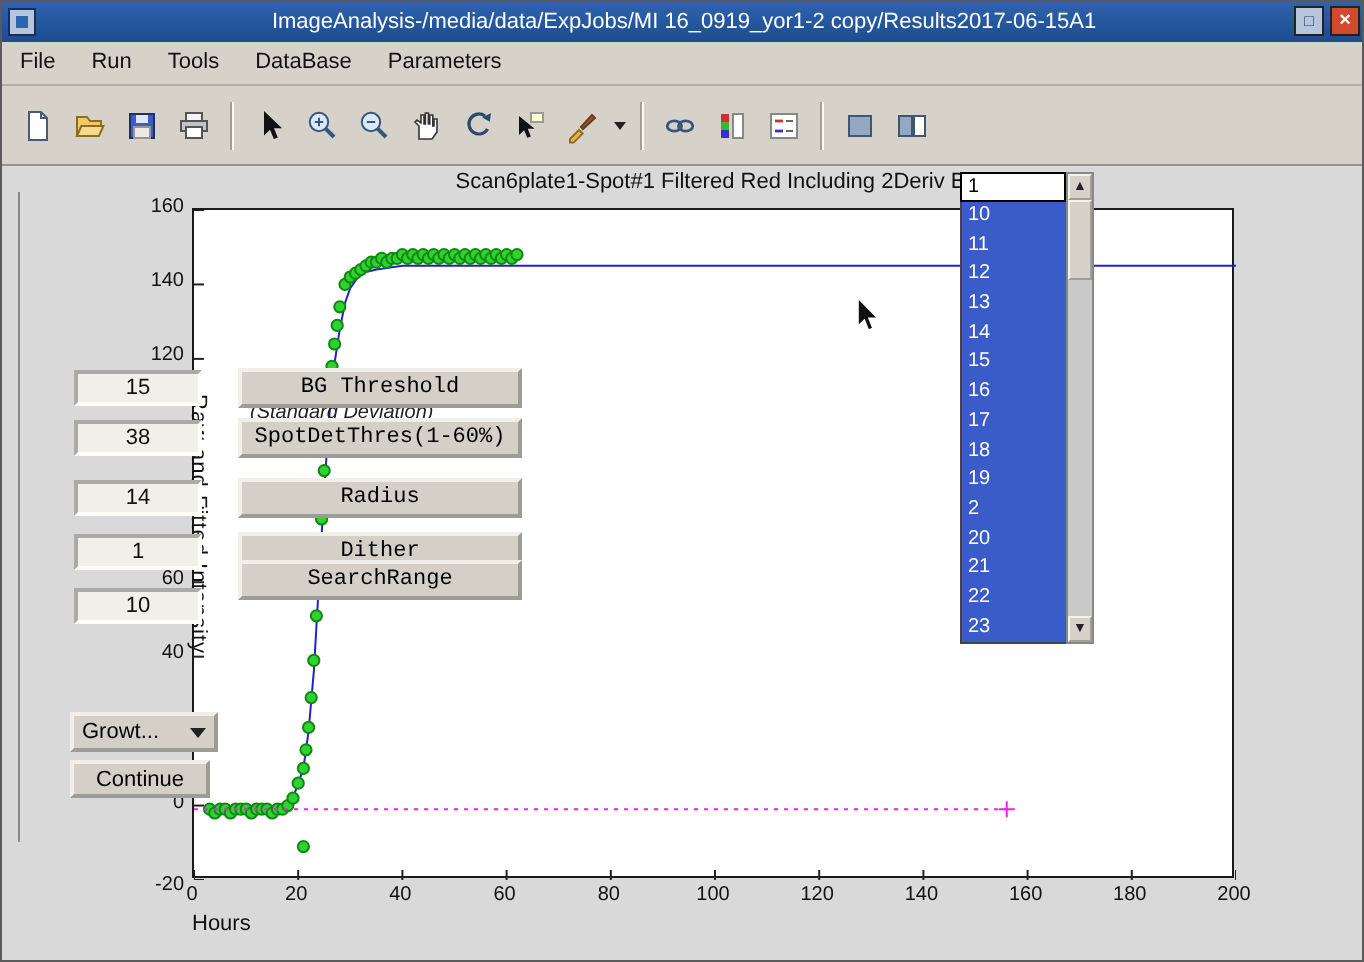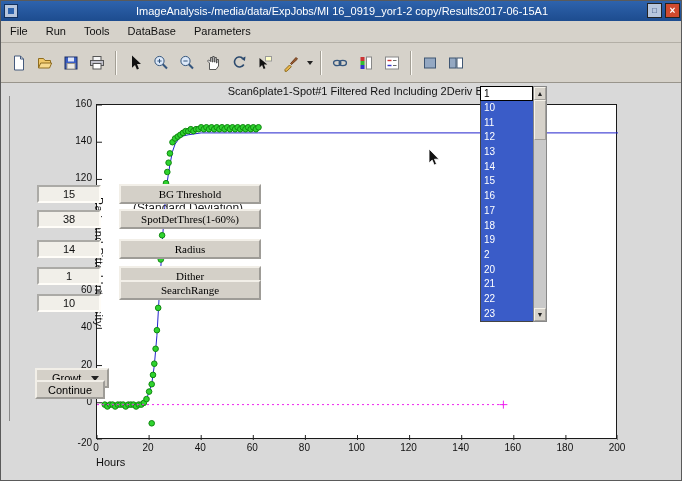--- a/index.html
+++ b/index.html
@@ -46,26 +46,26 @@
     font-size:11px; color:#111; z-index:1; }
   #ylabel { position:absolute; left:92px; top:196px; writing-mode:vertical-rl;
     font-size:11px; color:#111; z-index:2; letter-spacing:0.5px; }
   .xtick { position:absolute; top:441px; width:30px; text-align:center; font-size:10px; color:#111; z-index:1; }
   .ytick { position:absolute; left:59px; width:32px; text-align:right; font-size:10px; color:#111; z-index:1; }
   
   .edit { position:absolute; left:36px; width:64px; height:18px; background:#f1efe9;
     border:2px inset #fffdf8; font-size:11px; text-align:center; color:#111;
     font-family:"Liberation Sans",sans-serif; z-index:5; padding:0; }
   .param-btn { position:absolute; left:118px; width:142px; height:20px; background:#d4d0c8;
-    border:2px outset #f2efe8; font-size:11px; color:#000; font-family:Liberation Serif, serif;
+    border:2px outset #f2efe8; font-size:11px; color:#000; font-family:Liberation Mono, monospace;
     z-index:5; }
-  .note { position:absolute; left:132px; top:200px; font-size:12px; color:#222; z-index:3; white-space:nowrap; }
+  .note { position:absolute; left:124px; top:200px; font-size:10px; color:#222; z-index:3; white-space:nowrap;font-style:italic; }
   .growth-popup { position:absolute; left:34px; top:355px; width:74px; height:20px;
     background:#d4d0c8; border:2px outset #f2efe8; display:flex; align-items:center;
-    justify-content:space-between; padding:0 15px; font-size:11px; z-index:5;margin-top:12px; }
+    justify-content:space-between; padding:0 4px; font-size:11px; z-index:5; }
   .pop-arrow { width:0; height:0; border-left:4px solid transparent; border-right:4px solid transparent; border-top:5px solid #222; }
   .continue-btn { position:absolute; left:34px; top:379px; width:70px; height:19px;
     background:#d4d0c8; border:2px outset #f2efe8; font-size:11px; color:#000;
     font-family:"Liberation Sans",sans-serif; z-index:5; }
   
   #combo-box { position:absolute; left:479px; top:85px; width:53px; height:15px;
     background:#fff; border:1px solid #000; font-size:10px; line-height:13px;
     padding-left:3px; color:#000; z-index:20; }
   #dropdown-list { position:absolute; left:479px; top:100px; width:53px; height:221px;
     background:#3a5cc8; border-left:1px solid #444; border-bottom:1px solid #444;

